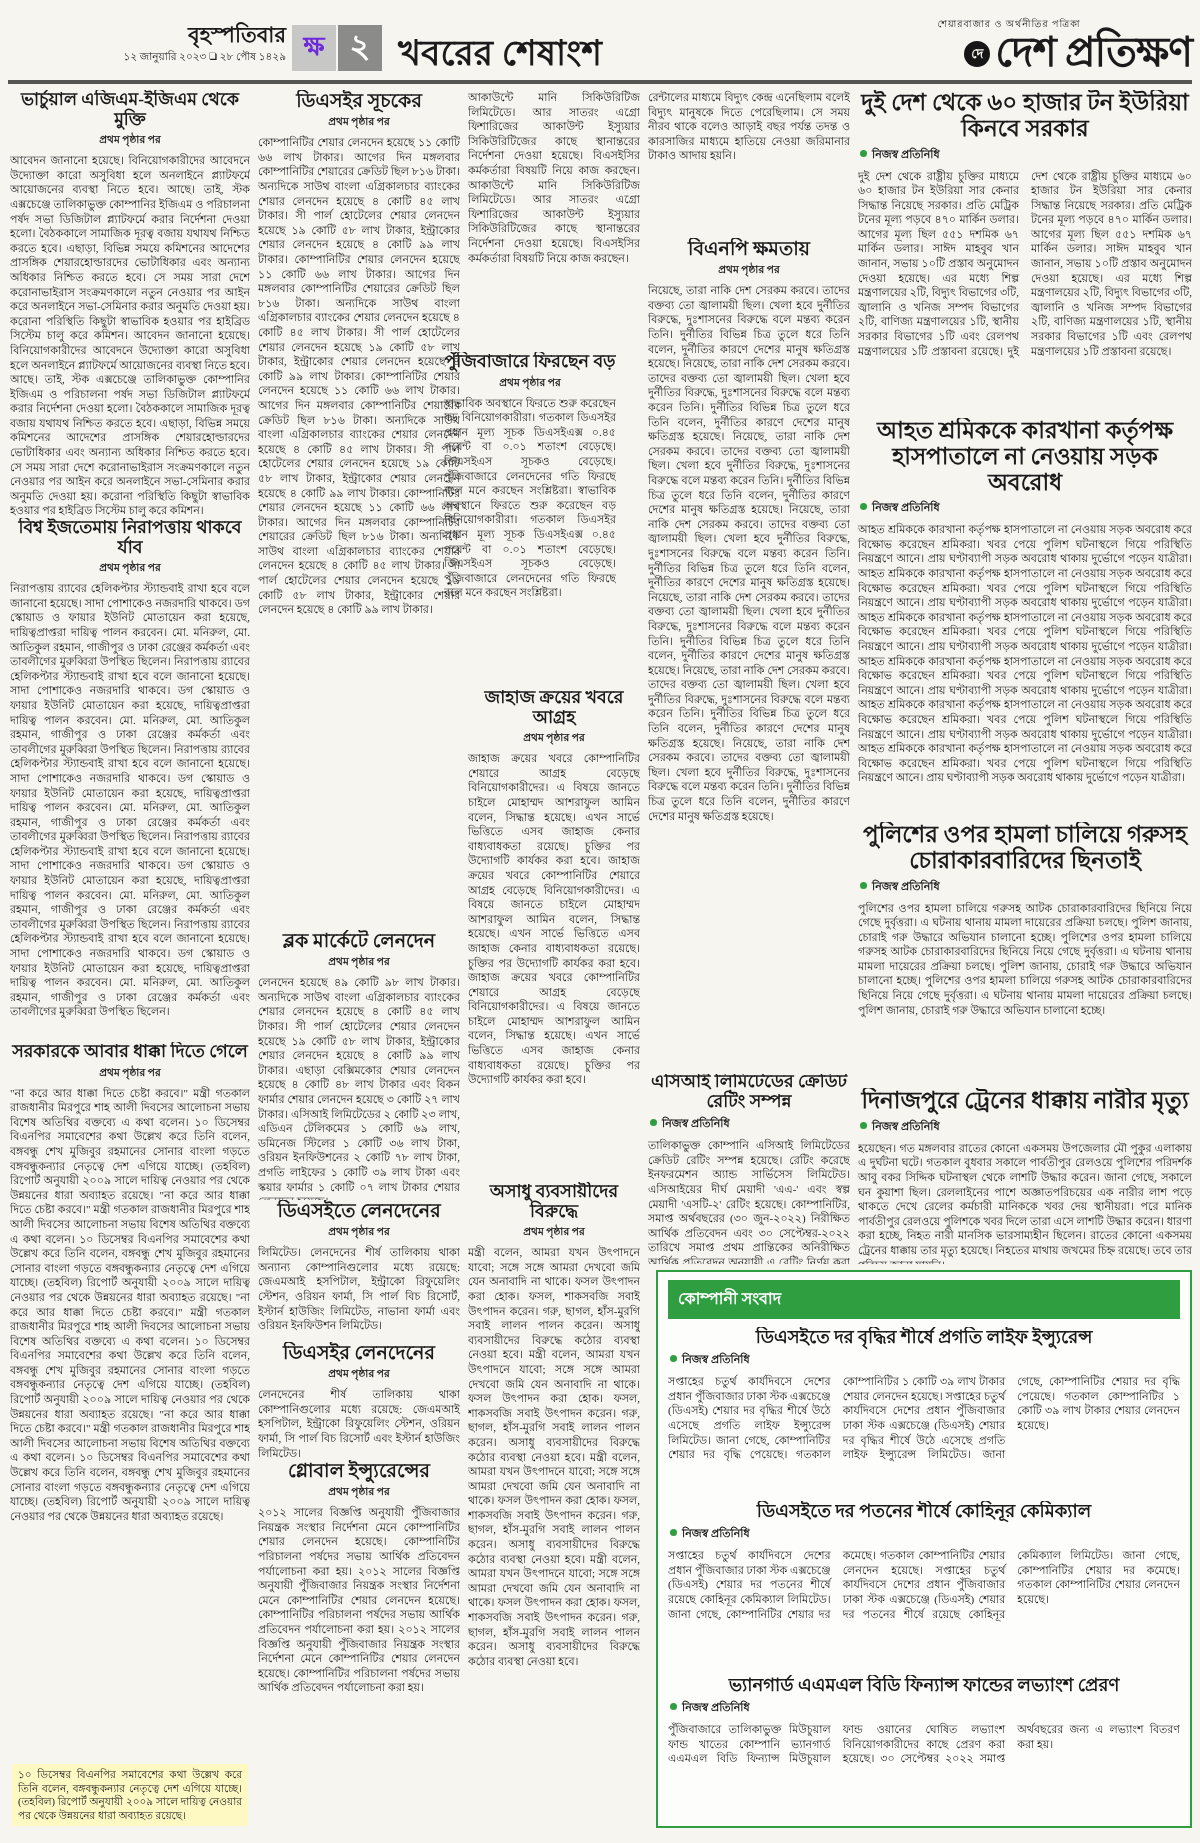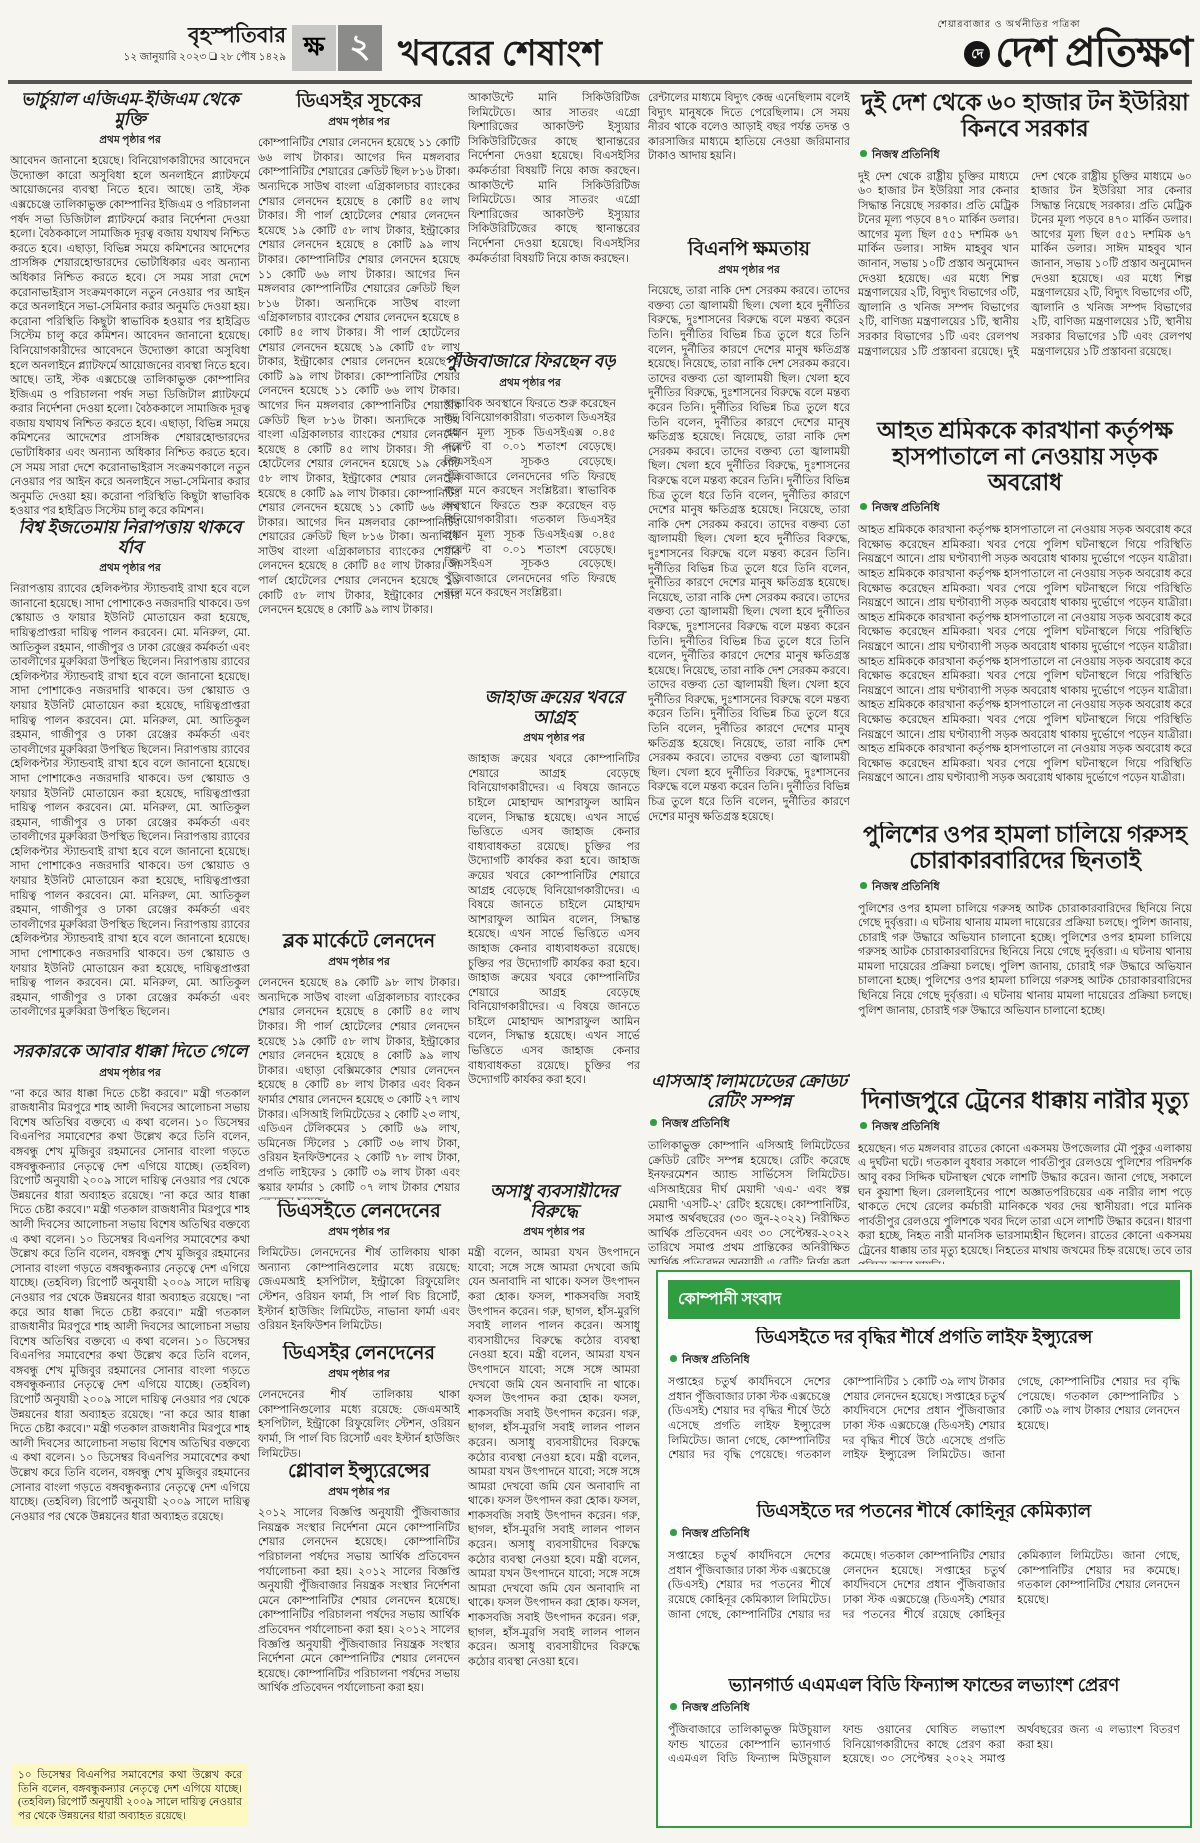--- a/index.html
+++ b/index.html
@@ -3,34 +3,34 @@
 <meta charset="utf-8">
 <style>
   html,body{margin:0;padding:0;background:#e8e6e1;}
   .page{position:relative;width:1200px;height:1843px;margin:0 auto;background:#f7f5f0;
         font-family:"Liberation Serif","DejaVu Serif",serif;color:#1b1b1b;overflow:hidden;}
   
   .dateblock{position:absolute;left:60px;top:24px;width:226px;text-align:right;line-height:1.1;}
   .weekday{font-weight:bold;font-size:21px;}
   .dateline{font-size:10.5px;margin-top:4px;color:#222;}
   .pbox{position:absolute;top:25px;width:44px;height:46px;display:flex;align-items:center;justify-content:center;}
-  .pbox1{left:292px;background:#c7c7c5;color:#000000;font-size:26px;font-weight:bold;}
+  .pbox1{left:292px;background:#c7c7c5;color:#6d28d9;font-size:26px;font-weight:bold;}
   .pbox2{left:338px;background:#8b8b89;color:#fff;font-size:32px;font-weight:bold;}
   .section-title{position:absolute;left:398px;top:26px;font-size:35px;font-weight:bold;letter-spacing:0px;}
   .masthead{position:absolute;left:830px;top:20px;width:362px;text-align:right;line-height:1;}
   .tagline{font-size:9.5px;letter-spacing:1px;margin-bottom:2px;margin-right:4px;text-align:center;}
   .mast-title{font-size:41px;font-weight:bold;letter-spacing:-1px;display:inline-block;}
   .emblem{display:inline-block;width:26px;height:26px;border-radius:50%;background:#161616;
           color:#f7f5f0;font-size:13px;font-weight:bold;text-align:center;line-height:26px;
           vertical-align:8px;margin-right:5px;}
   .toprule{position:absolute;left:8px;top:80px;width:1184px;height:4px;background:#555551;}
   
   .art{position:absolute;display:flex;flex-direction:column;overflow:hidden;}
   .hl{margin:0 0 2px 0;text-align:center;font-weight:bold;line-height:1.12;font-size:19px;}
-  .hl-sm{font-size:17.5px;font-style:italic;}
+  .hl-sm{font-size:17.5px;}
   .hl-lg{font-size:23px;}
   .jump{text-align:center;font-size:10.5px;font-weight:bold;margin:1px 0 4px 0;}
   .rep{font-size:11px;font-weight:bold;margin:2px 0 4px 2px;}
   .dot{display:inline-block;width:7px;height:7px;border-radius:50%;background:var(--green);
        margin-right:5px;vertical-align:1px;}
   .body{flex:1;overflow:hidden;font-size:11px;line-height:14.6px;text-align:justify;}
   .cols2{column-count:2;column-gap:12px;}
   .cols3{column-count:3;column-gap:12px;}
   .graynote{position:absolute;left:12px;top:1764px;width:236px;height:62px;background:#fef9c3;
             font-size:10.5px;line-height:13.5px;padding:4px 6px;box-sizing:border-box;

